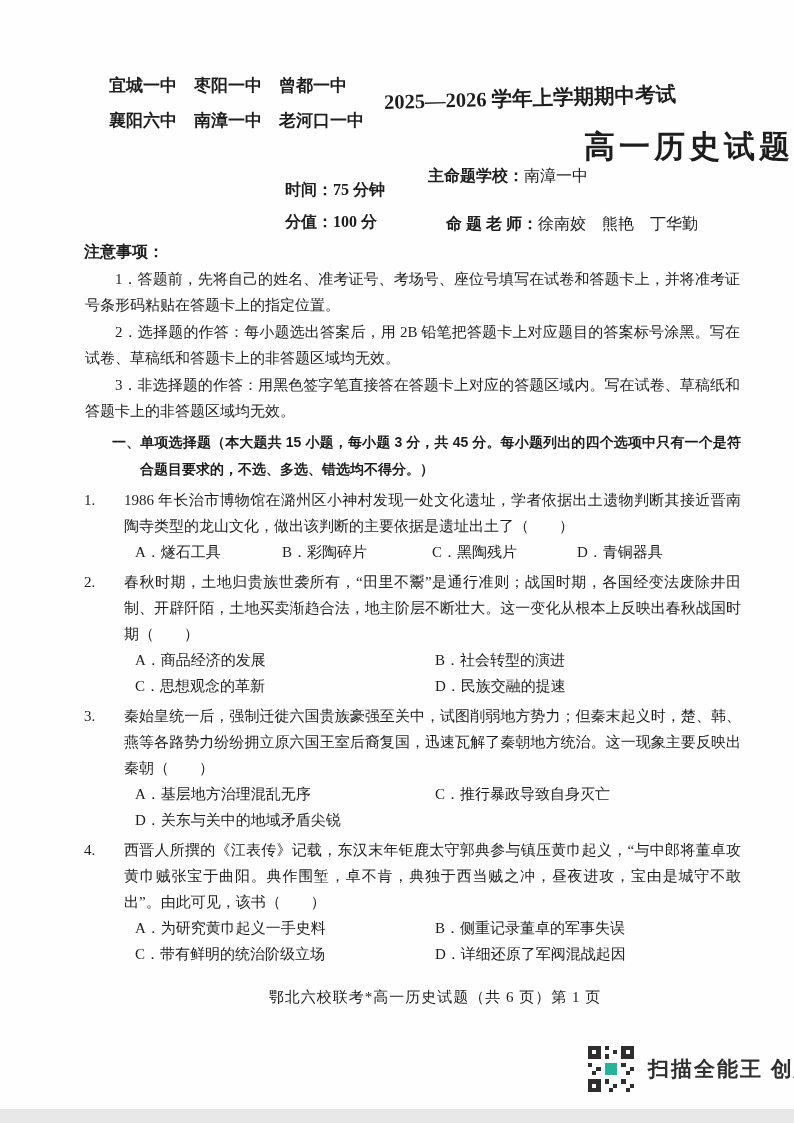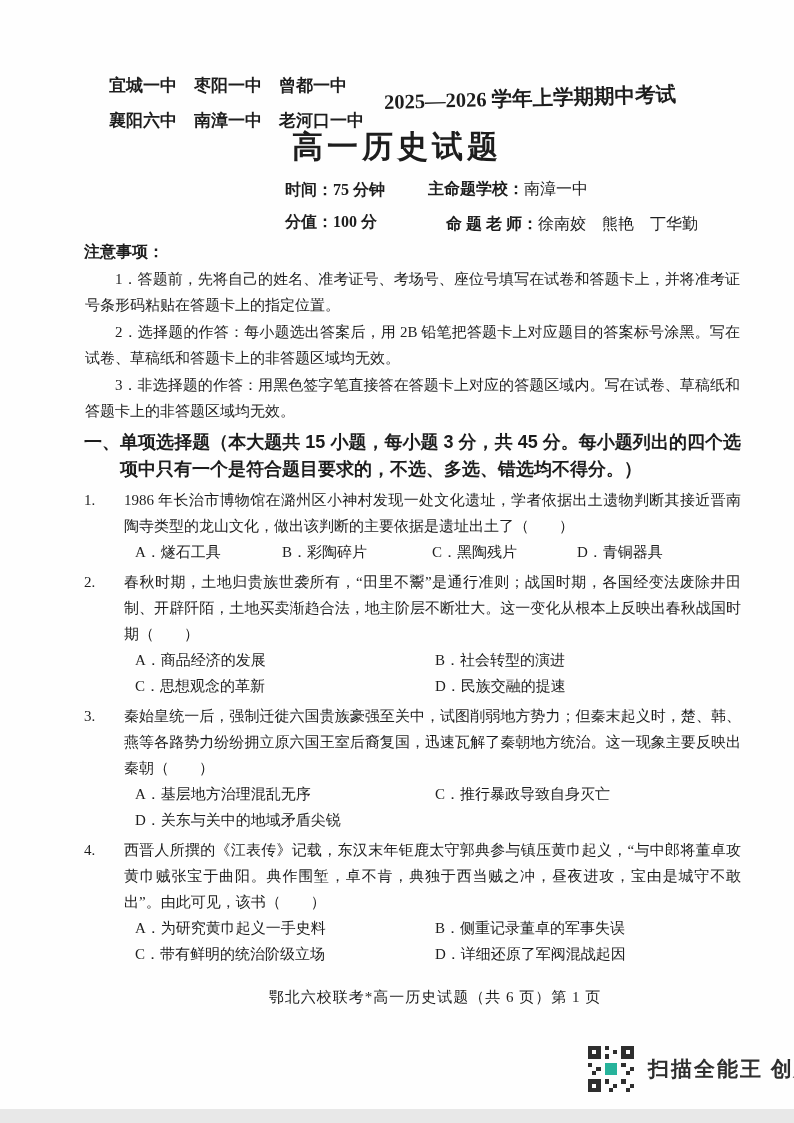--- a/index.html
+++ b/index.html
@@ -31,31 +31,31 @@
     font-weight: 700;
     font-size: 20.5px;
     white-space: nowrap;
     transform: rotate(-1.6deg);
   }
   .paper-title {
     position: absolute;
     left: 0;
     width: 100%;
     top: 126px;
-    text-align: center;
+    text-align: right;
     font-family: "Liberation Sans", "DejaVu Sans", sans-serif;
     font-weight: 700;
     font-size: 31px;
     letter-spacing: 4px;
     padding-left: 0;
     box-sizing: border-box;
   }
   .info-item { position: absolute; font-size: 16px; font-weight: 700; white-space: nowrap; }
   .info-time   { left: 285px; top: 180px; }
-  .info-school { left: 428px; top: 179px; }
+  .info-school { left: 428px; top: 166px; }
   .info-score  { left: 285px; top: 212px; }
   .info-teachers { left: 428px; top: 214px; margin-left: 18px; }
   .info-item .val { font-weight: 400; }
   
   .main {
     position: absolute;
     left: 84px;
     top: 238px;
     width: 657px;
     font-size: 15px;
@@ -64,26 +64,27 @@
   .notice-title {
     font-family: "Liberation Sans", "DejaVu Sans", sans-serif;
     font-weight: 700;
     font-size: 16px;
     line-height: 27px;
   }
   .notice p { margin: 1px; text-indent: 2em; text-align: justify; }
   .section-heading {
     font-family: "Liberation Sans", "DejaVu Sans", sans-serif;
     font-weight: 700;
-    font-size: 18px;
+    font-size: 14px;
     margin-top: 5px;
     padding-left: 2em;
     text-indent: -2em;
     text-align: justify;
     line-height: 27px;
+    margin-left: 28px;
   }
   .question { display: flex; margin-top: 4px; }
   .q-num { flex: none; width: 40px; }
   .q-body { flex: 1; min-width: 0; }
   .q-stem { text-align: justify; }
   .options-row {
     display: grid;
     grid-template-columns: 147px 150px 145px auto;
     padding-left: 11px;
   }

